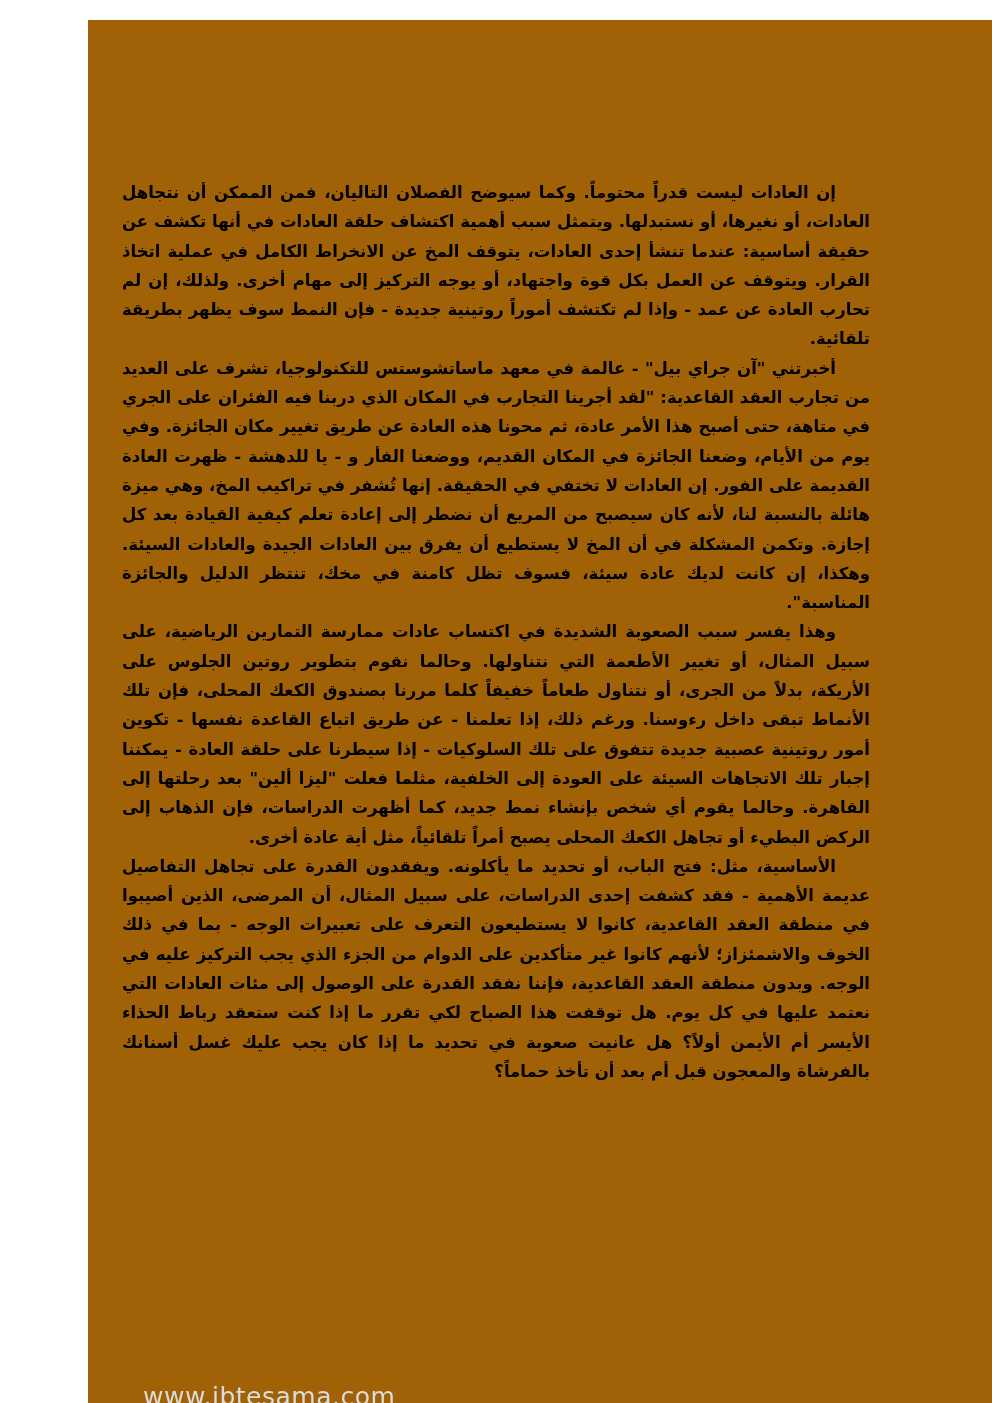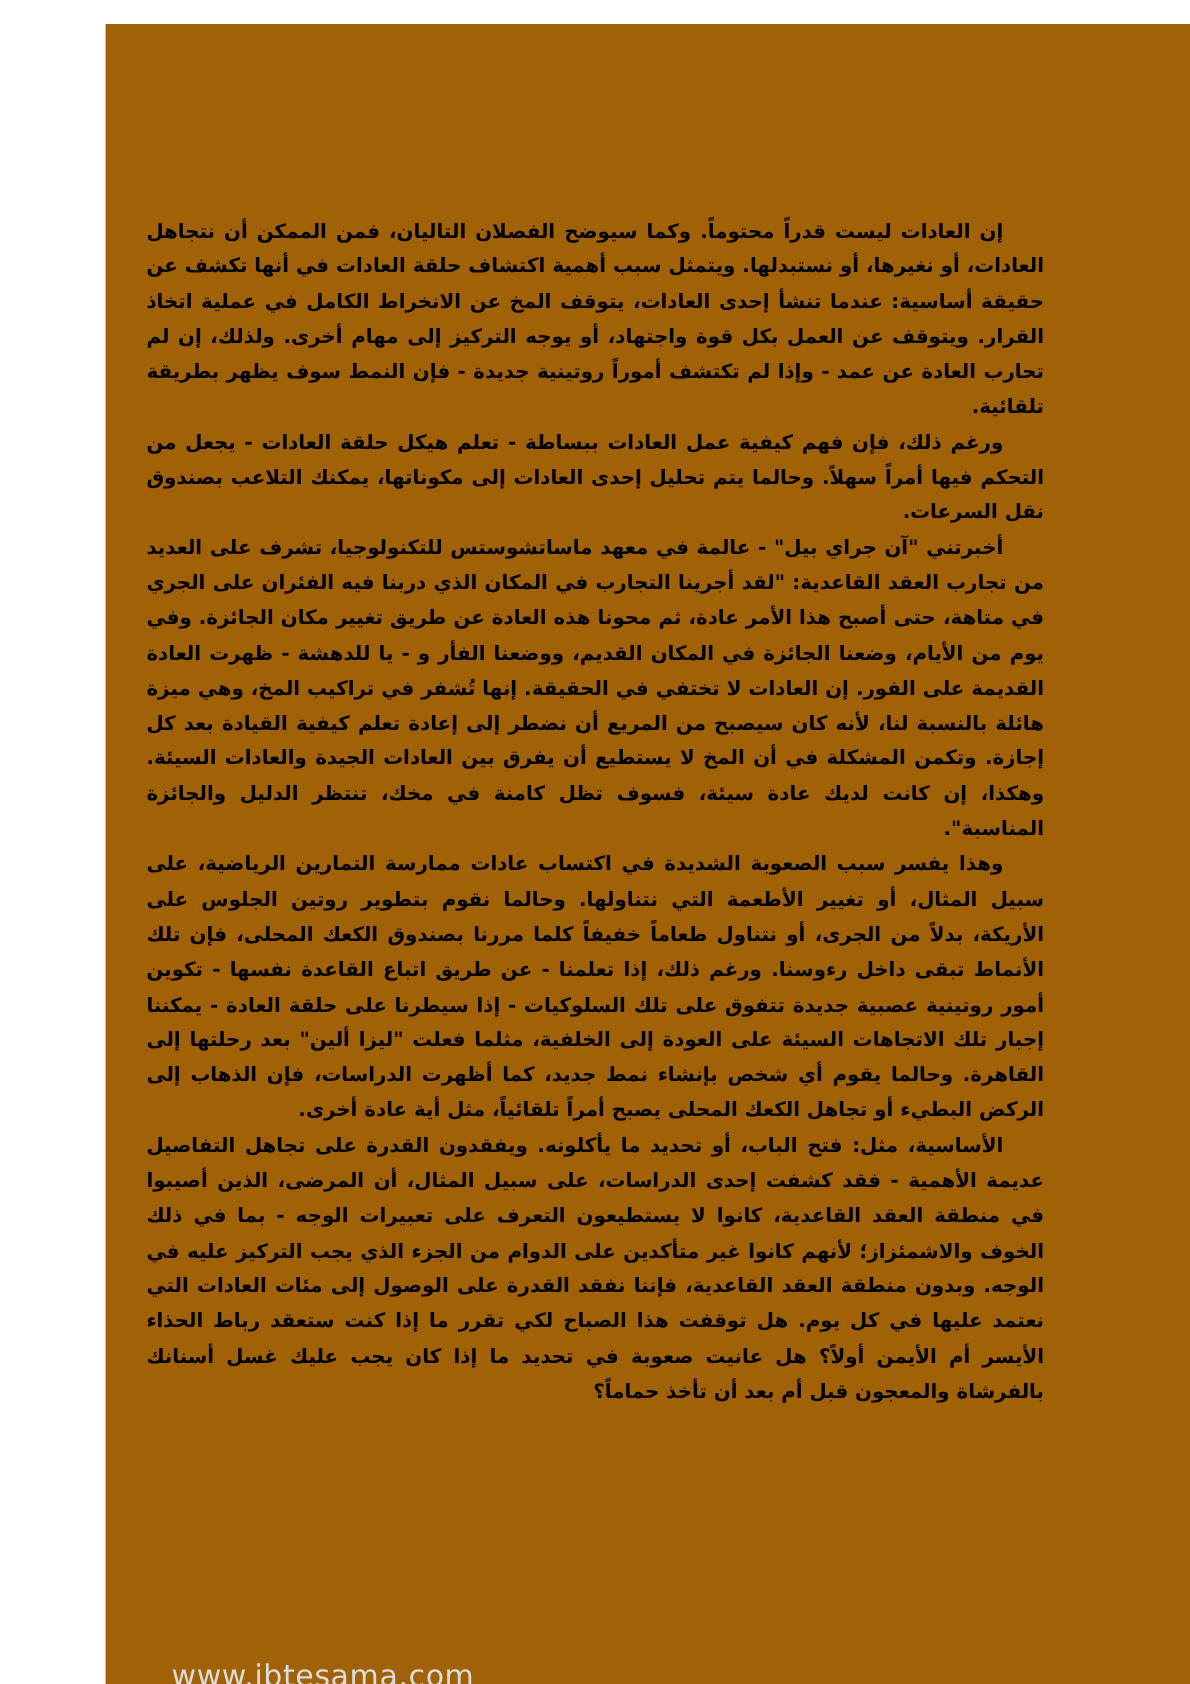--- a/index.html
+++ b/index.html
@@ -60,21 +60,20 @@
     white-space: nowrap;
   }
 </style>
 </head>
 <body>
 
 <div class="page">
 
   <div class="text-block">
     <p class="para">إن العادات ليست قدراً محتوماً. وكما سيوضح الفصلان التاليان، فمن الممكن أن نتجاهل العادات، أو نغيرها، أو نستبدلها. ويتمثل سبب أهمية اكتشاف حلقة العادات في أنها تكشف عن حقيقة أساسية: عندما تنشأ إحدى العادات، يتوقف المخ عن الانخراط الكامل في عملية اتخاذ القرار. ويتوقف عن العمل بكل قوة واجتهاد، أو يوجه التركيز إلى مهام أخرى. ولذلك، إن لم تحارب العادة عن عمد - وإذا لم تكتشف أموراً روتينية جديدة - فإن النمط سوف يظهر بطريقة تلقائية.</p>
-    <p class="para">ورغم ذلك، فإن فهم كيفية عمل العادات ببساطة - تعلم هيكل حلقة العادات - يجعل من التحكم فيها أمراً سهلاً. وحالما يتم تحليل إحدى العادات إلى مكوناتها، يمكنك التلاعب بصندوق نقل السرعات.</p>
     <p class="para">أخبرتني "آن جراي بيل" - عالمة في معهد ماساتشوستس للتكنولوجيا، تشرف على العديد من تجارب العقد القاعدية: "لقد أجرينا التجارب في المكان الذي دربنا فيه الفئران على الجري في متاهة، حتى أصبح هذا الأمر عادة، ثم محونا هذه العادة عن طريق تغيير مكان الجائزة. وفي يوم من الأيام، وضعنا الجائزة في المكان القديم، ووضعنا الفأر و - يا للدهشة - ظهرت العادة القديمة على الفور. إن العادات لا تختفي في الحقيقة. إنها تُشفر في تراكيب المخ، وهي ميزة هائلة بالنسبة لنا، لأنه كان سيصبح من المريع أن نضطر إلى إعادة تعلم كيفية القيادة بعد كل إجازة. وتكمن المشكلة في أن المخ لا يستطيع أن يفرق بين العادات الجيدة والعادات السيئة. وهكذا، إن كانت لديك عادة سيئة، فسوف تظل كامنة في مخك، تنتظر الدليل والجائزة المناسبة".</p>
     <p class="para">وهذا يفسر سبب الصعوبة الشديدة في اكتساب عادات ممارسة التمارين الرياضية، على سبيل المثال، أو تغيير الأطعمة التي نتناولها. وحالما نقوم بتطوير روتين الجلوس على الأريكة، بدلاً من الجرى، أو نتناول طعاماً خفيفاً كلما مررنا بصندوق الكعك المحلى، فإن تلك الأنماط تبقى داخل رءوسنا. ورغم ذلك، إذا تعلمنا - عن طريق اتباع القاعدة نفسها - تكوين أمور روتينية عصبية جديدة تتفوق على تلك السلوكيات - إذا سيطرنا على حلقة العادة - يمكننا إجبار تلك الاتجاهات السيئة على العودة إلى الخلفية، مثلما فعلت "ليزا ألين" بعد رحلتها إلى القاهرة. وحالما يقوم أي شخص بإنشاء نمط جديد، كما أظهرت الدراسات، فإن الذهاب إلى الركض البطيء أو تجاهل الكعك المحلى يصبح أمراً تلقائياً، مثل أية عادة أخرى.</p>
     <p class="para">الأساسية، مثل: فتح الباب، أو تحديد ما يأكلونه. ويفقدون القدرة على تجاهل التفاصيل عديمة الأهمية - فقد كشفت إحدى الدراسات، على سبيل المثال، أن المرضى، الذين أصيبوا في منطقة العقد القاعدية، كانوا لا يستطيعون التعرف على تعبيرات الوجه - بما في ذلك الخوف والاشمئزاز؛ لأنهم كانوا غير متأكدين على الدوام من الجزء الذي يجب التركيز عليه في الوجه. وبدون منطقة العقد القاعدية، فإننا نفقد القدرة على الوصول إلى مئات العادات التي نعتمد عليها في كل يوم. هل توقفت هذا الصباح لكي تقرر ما إذا كنت ستعقد رباط الحذاء الأيسر أم الأيمن أولاً؟ هل عانيت صعوبة في تحديد ما إذا كان يجب عليك غسل أسنانك بالفرشاة والمعجون قبل أم بعد أن تأخذ حماماً؟</p>
   </div>
 
   <div class="watermark">www.ibtesama.com</div>
 
 </div>
 
 </body></html>

